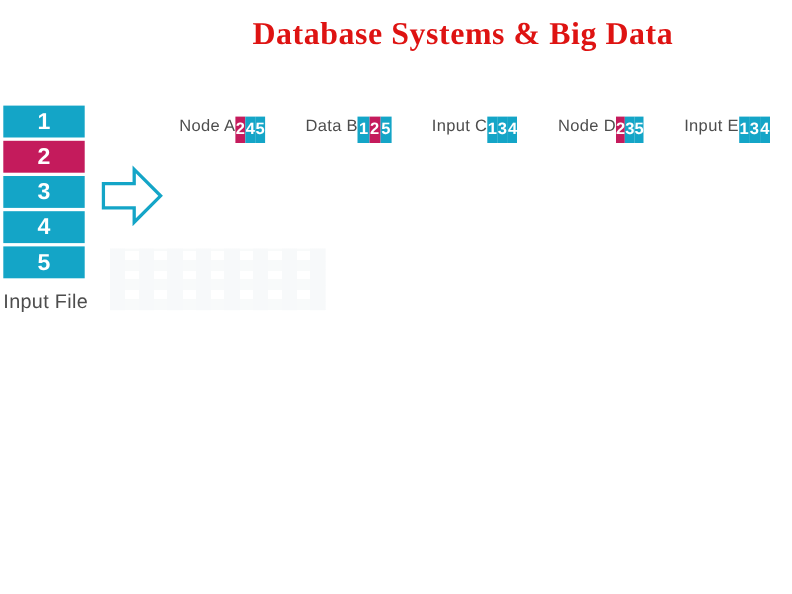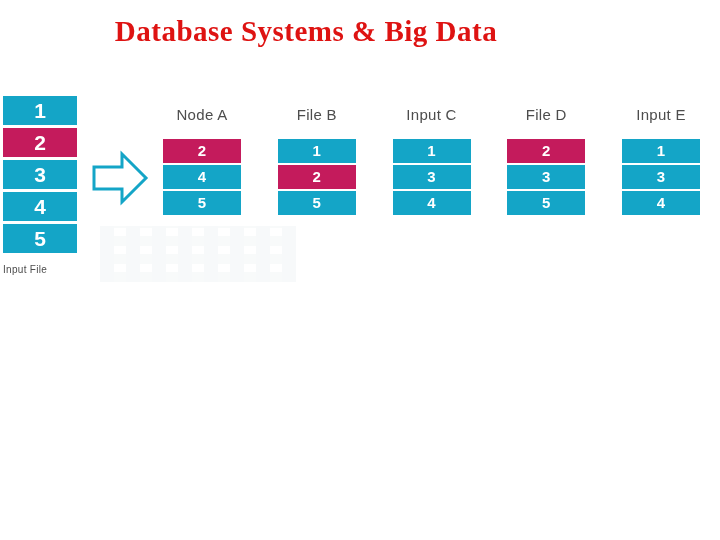--- a/index.html
+++ b/index.html
@@ -5,49 +5,49 @@
   html,body{margin:0;padding:0;}
   body{
     width:720px;height:540px;background:#ffffff;overflow:hidden;
     font-family:"Liberation Sans", sans-serif;
   }
   .slide{position:relative;width:720px;height:540px;background:#fff;}
 
   
   .slide-title{
     position:absolute;top:14px;left:0;width:612px;margin:0;
-    text-align:center;
+    text-align:right;
     font-family:"Liberation Serif", serif;
     font-weight:bold;font-size:29px;line-height:34px;
     color:var(--title-red,#DE1312);
     letter-spacing:0.5px;
   }
 
   
   .input-col{position:absolute;left:3px;top:96px;width:74px;}
   .icell{
     width:74px;height:29px;margin-bottom:3px;
     background:var(--cyan,#14A5C7);
     color:#fff;font-weight:bold;font-size:21px;line-height:29px;text-align:center;
   }
   .icell.hl{background:var(--crimson,#C41B5C);}
   .input-label{
     margin-top:11px;color:var(--label-gray,#4D4D4D);
-    font-size:10px;letter-spacing:0.3px;white-space:nowrap;
+    font-size:18px;letter-spacing:0.3px;white-space:nowrap;
   }
 
   
   .arrow{position:absolute;left:92px;top:150px;width:57px;height:56px;}
 
   
   .nodes{
     position:absolute;left:163px;top:106px;width:537px;
     display:flex;justify-content:space-between;align-items:flex-start;
   }
-  .node{width:78px;display:flex;flex-direction:column;}
+  .node{width:78px;display:flex;flex-direction:row;}
   .nlabel{
     height:17px;margin-bottom:16px;text-align:center;
     color:var(--label-gray,#4D4D4D);font-size:15px;letter-spacing:0.3px;white-space:nowrap;
   }
   .ncell{
     width:78px;height:24px;margin-bottom:2px;
     background:var(--cyan,#14A5C7);
     color:#fff;font-weight:bold;font-size:15px;line-height:24px;text-align:center;
   }
   .ncell.hl{background:var(--crimson,#C41B5C);}
@@ -85,33 +85,33 @@
   </svg>
 
   <div class="nodes" id="nodes">
       <div class="node">
         <div class="nlabel">Node A</div>
         <div class="ncell hl">2</div>
         <div class="ncell">4</div>
         <div class="ncell">5</div>
       </div>
       <div class="node">
-        <div class="nlabel">File B</div>
+        <div class="nlabel">Data B</div>
         <div class="ncell">1</div>
         <div class="ncell hl">2</div>
         <div class="ncell">5</div>
       </div>
       <div class="node">
         <div class="nlabel">Input C</div>
         <div class="ncell">1</div>
         <div class="ncell">3</div>
         <div class="ncell">4</div>
       </div>
       <div class="node">
-        <div class="nlabel">File D</div>
+        <div class="nlabel">Node D</div>
         <div class="ncell hl">2</div>
         <div class="ncell">3</div>
         <div class="ncell">5</div>
       </div>
       <div class="node">
         <div class="nlabel">Input E</div>
         <div class="ncell">1</div>
         <div class="ncell">3</div>
         <div class="ncell">4</div>
       </div>

